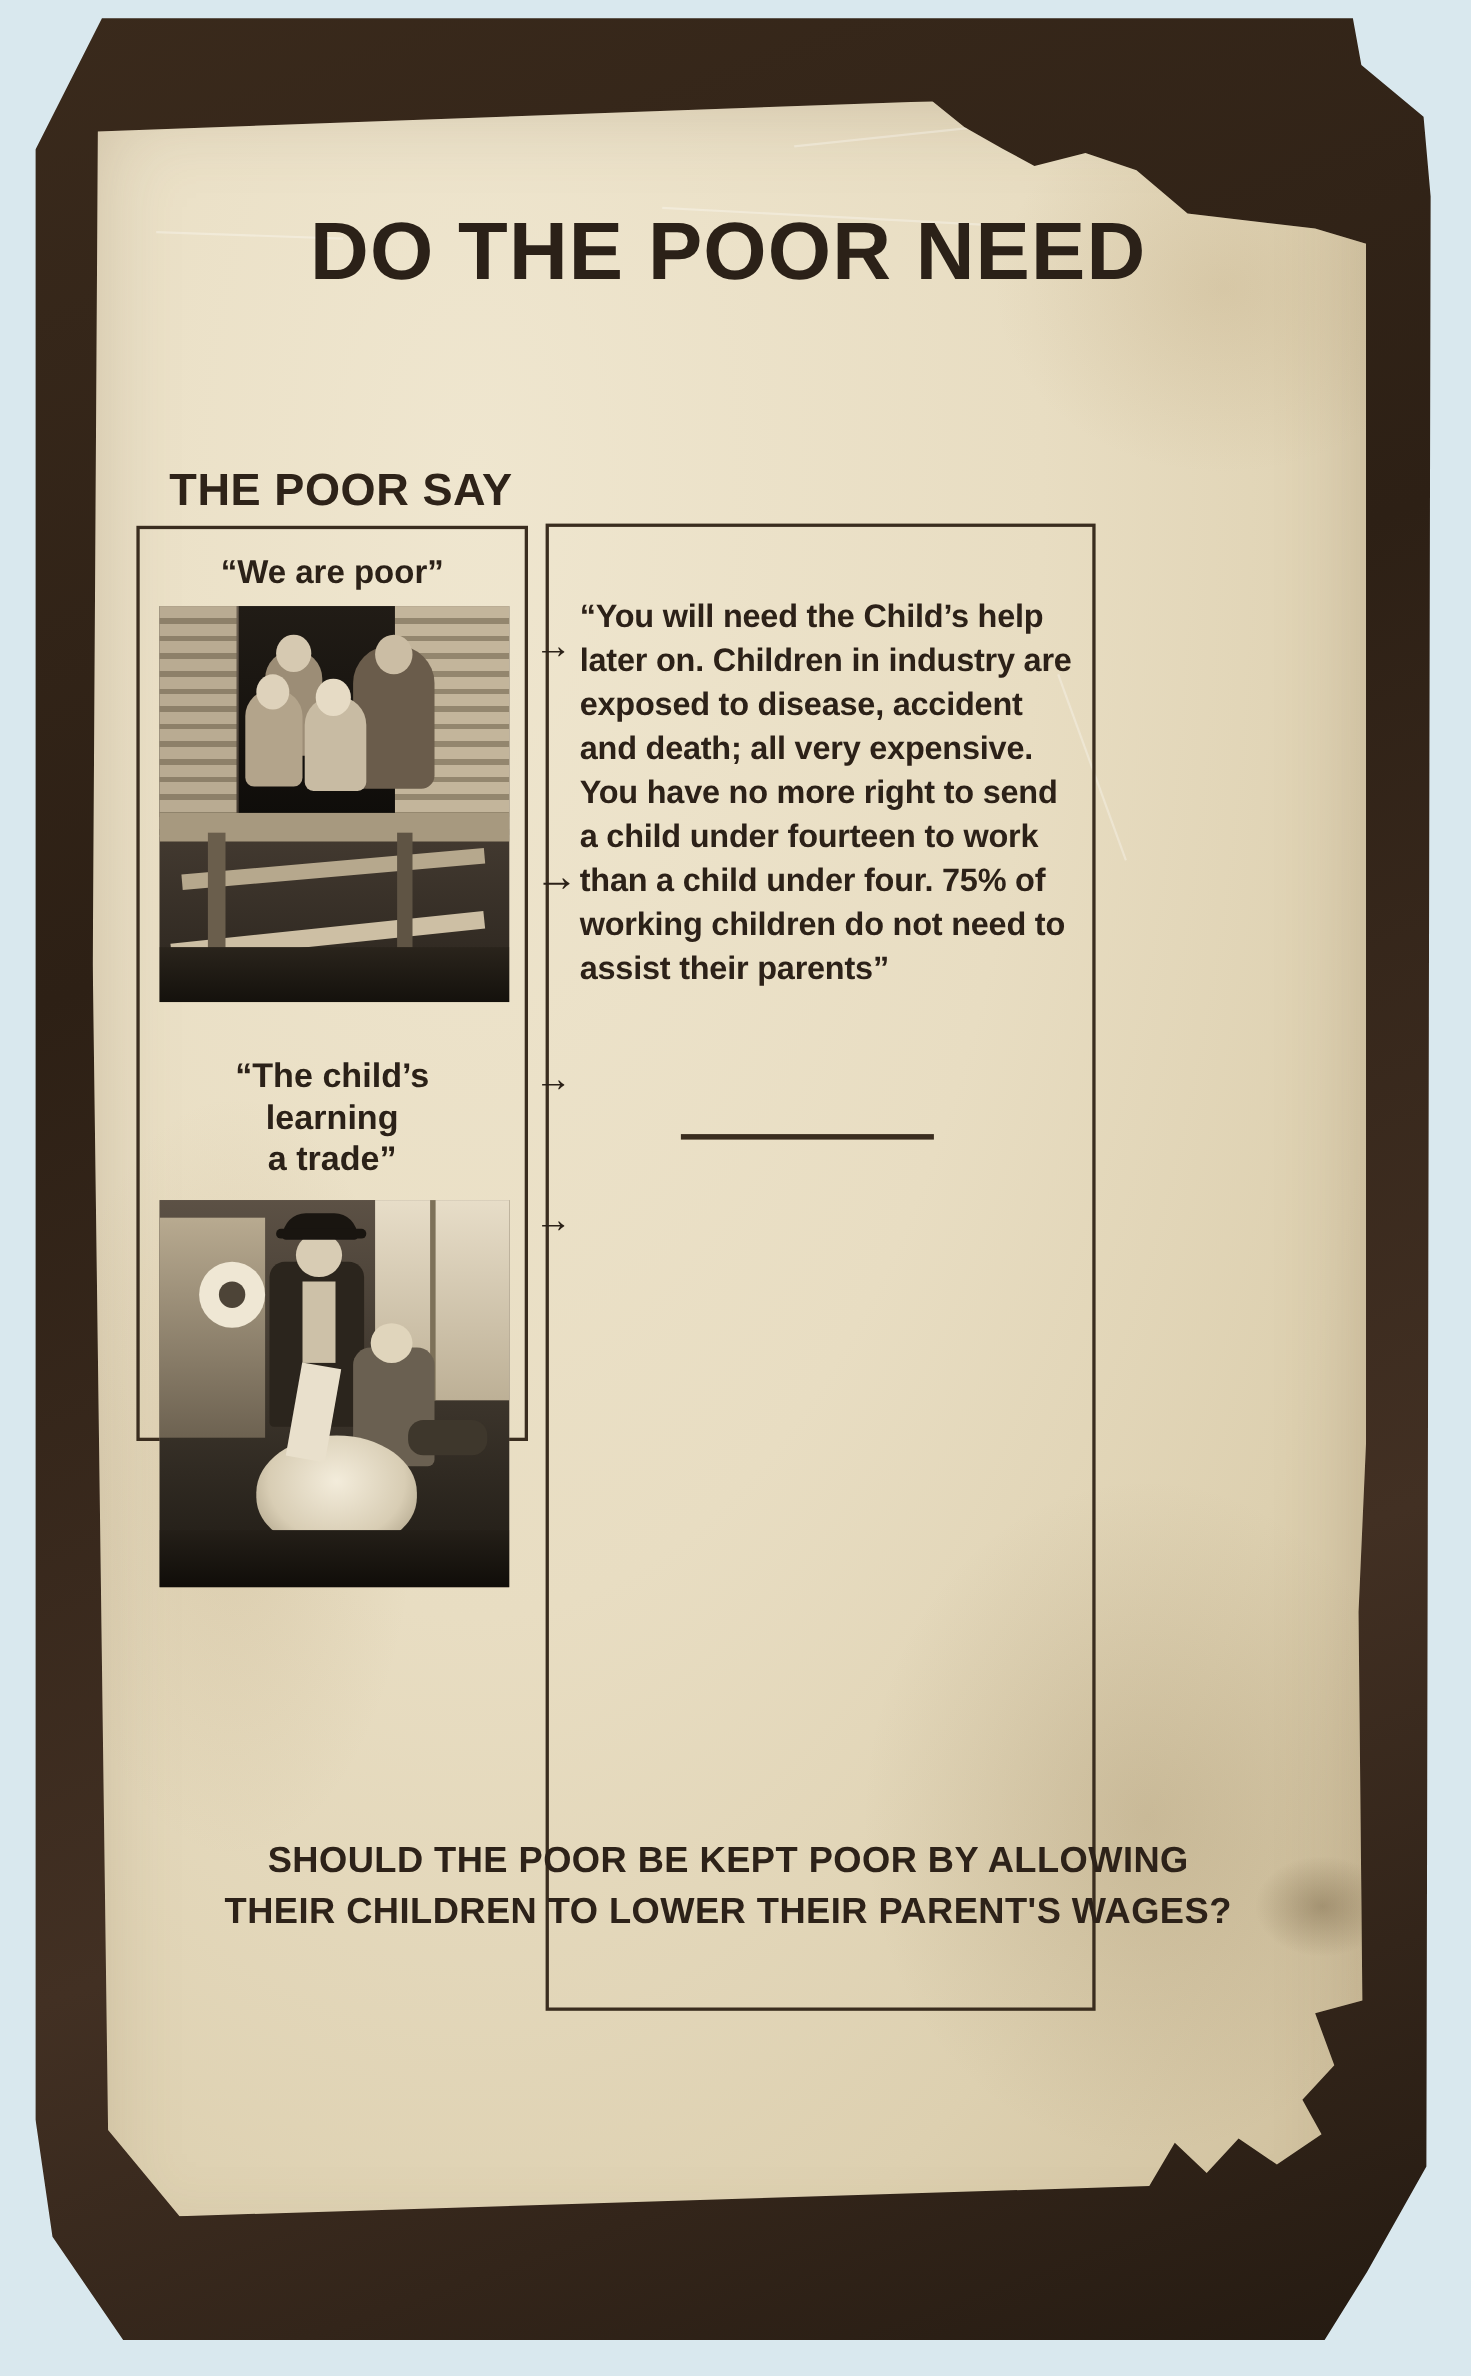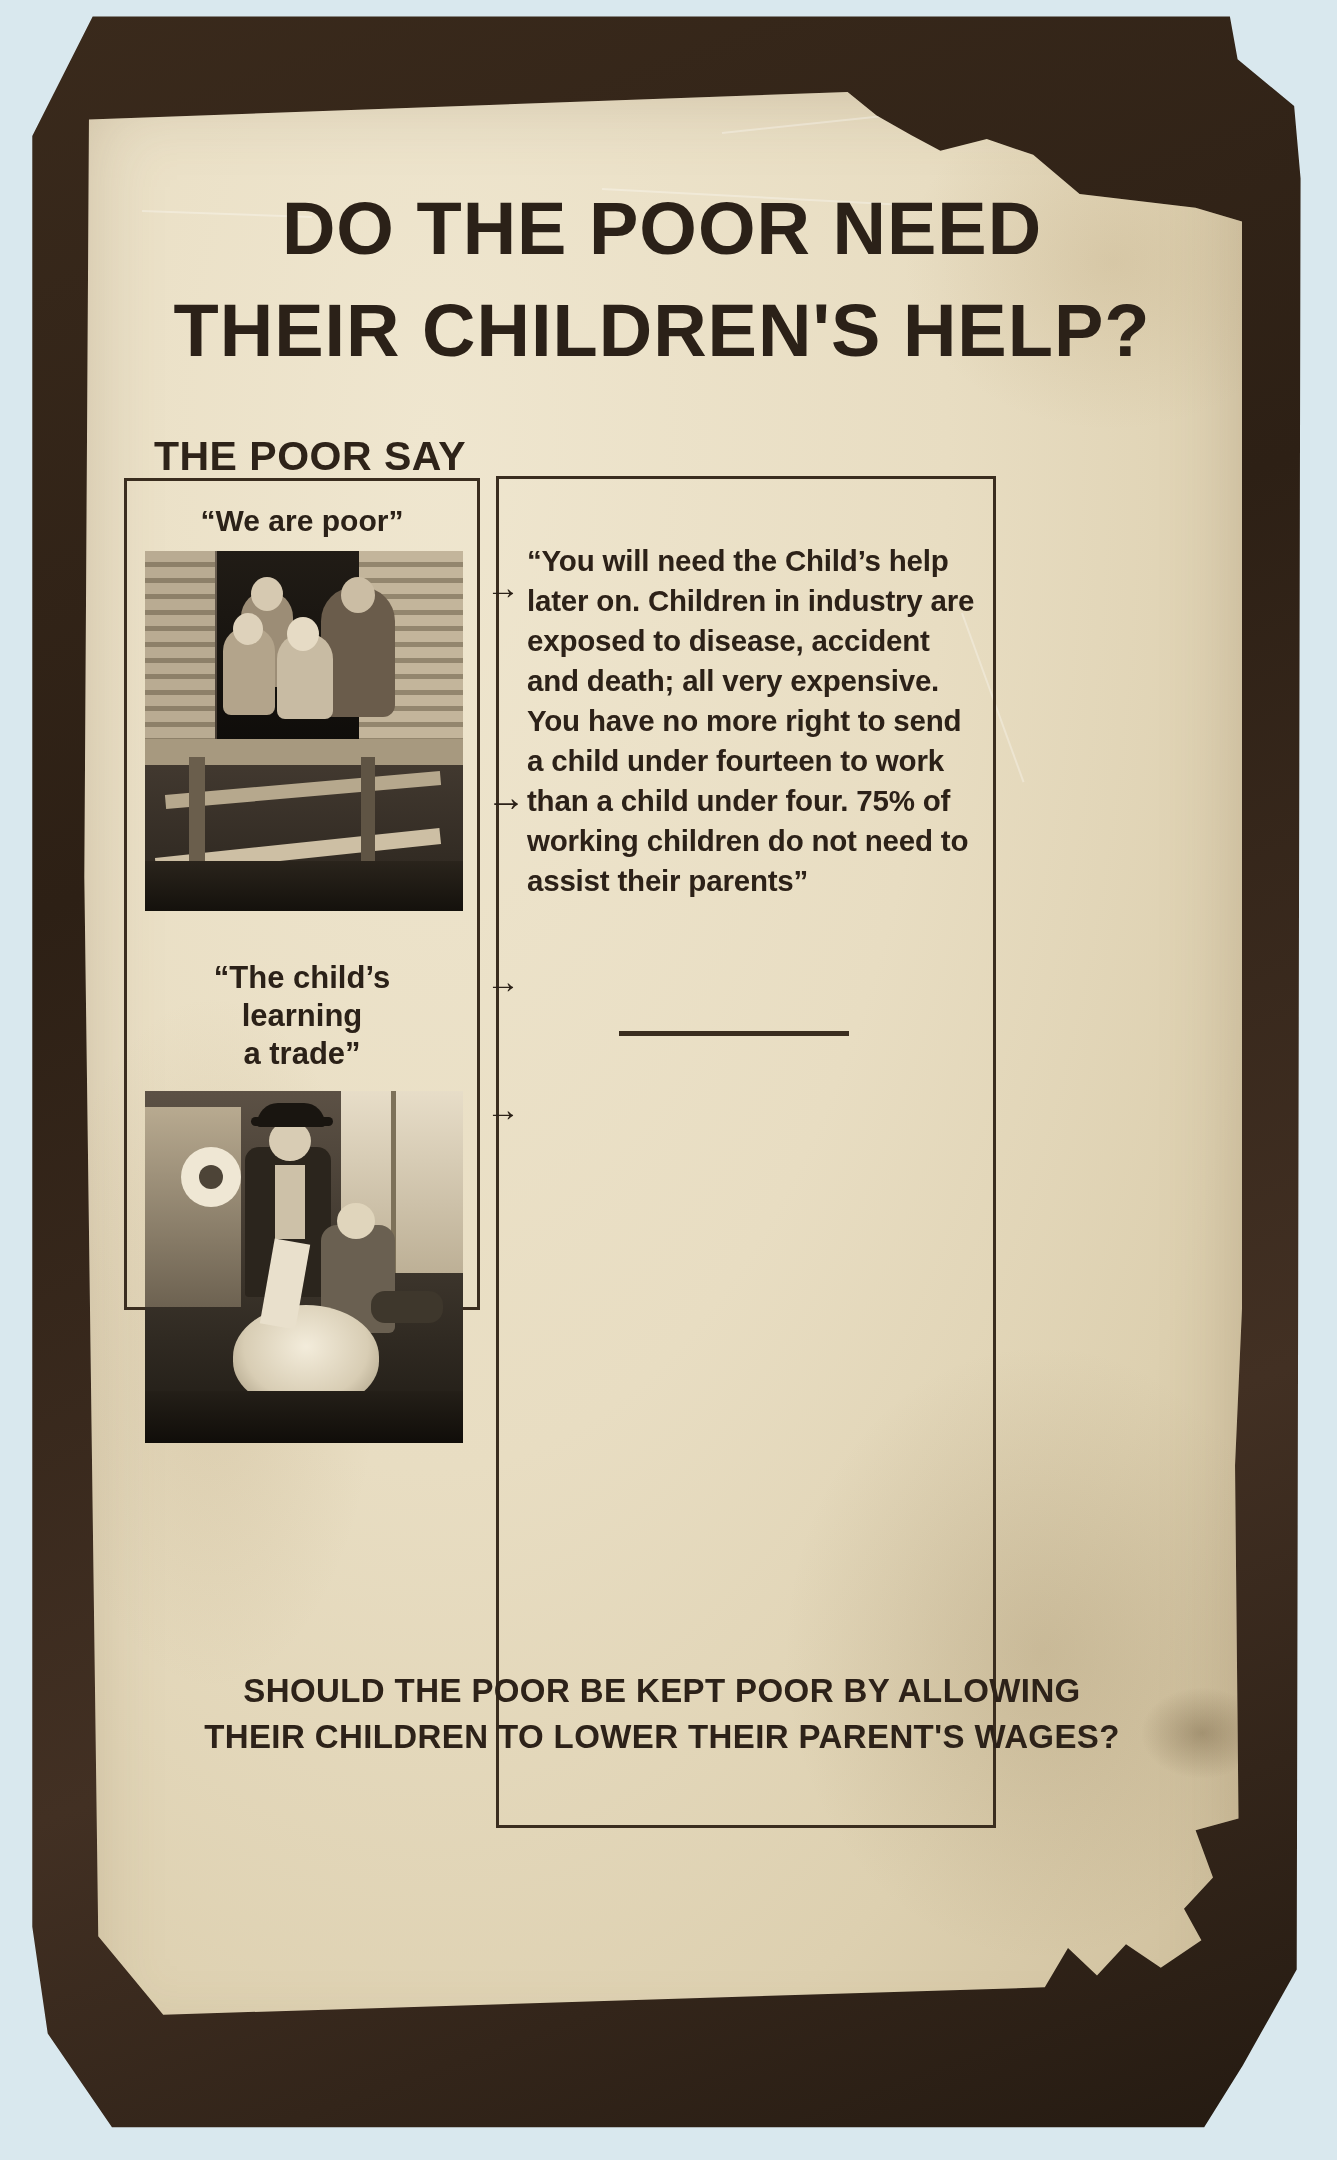--- a/index.html
+++ b/index.html
@@ -115,21 +115,21 @@
     letter-spacing: 1px;
   }
 
   .colhead {
     position: absolute;
     color: #2e2319;
     font-size: 41px;
     font-weight: 700;
     letter-spacing: 0.5px;
   }
-  #head-poor { left: 48px; top: 330px; width: 360px; text-align: center; margin-top: 11px; }
+  #head-poor { left: 48px; top: 330px; width: 360px; text-align: center; }
   #head-society { left: 400px; top: 326px; width: 500px; text-align: center; }
 
   
   #left-box {
     position: absolute;
     left: 42px;
     top: 386px;
     width: 356px;
     height: 832px;
     border: 3px solid #3a2d1f;
@@ -236,21 +236,20 @@
     <div class="stain" style="left:-40px; top:900px; width:340px; height:700px; background:radial-gradient(ellipse at center, rgba(150,120,70,0.16), rgba(150,120,70,0) 70%);"></div>
     <div class="stain" style="left:700px; top:1250px; width:520px; height:620px; background:radial-gradient(ellipse at center, rgba(120,95,55,0.20), rgba(120,95,55,0) 70%);"></div>
     <div class="stain" style="left:820px; top:0px; width:420px; height:340px; background:radial-gradient(ellipse at center, rgba(160,130,80,0.18), rgba(160,130,80,0) 70%);"></div>
 
     <div class="scratch" style="left:640px; top:40px; width:230px; height:2px; transform:rotate(-6deg);"></div>
     <div class="scratch" style="left:520px; top:96px; width:300px; height:2px; transform:rotate(3deg);"></div>
     <div class="scratch" style="left:60px; top:118px; width:170px; height:2px; transform:rotate(2deg);"></div>
     <div class="scratch" style="left:880px; top:520px; width:180px; height:2px; transform:rotate(70deg);"></div>
 
     <div class="headline" id="title-line1">DO THE POOR NEED</div>
-    <div class="headline" id="title-line2">THEIR CHILDREN'S HELP?</div>
 
     <div class="colhead" id="head-poor">THE POOR SAY</div>
 
     <div id="left-box">
 
       <div class="caption" id="cap1">“We are poor”</div>
 
       <div class="photo" id="photo1">
         <div class="ph-bg" style="background:linear-gradient(180deg,#6f6355 0%,#4a4036 45%,#2a241d 100%);"></div>
 

